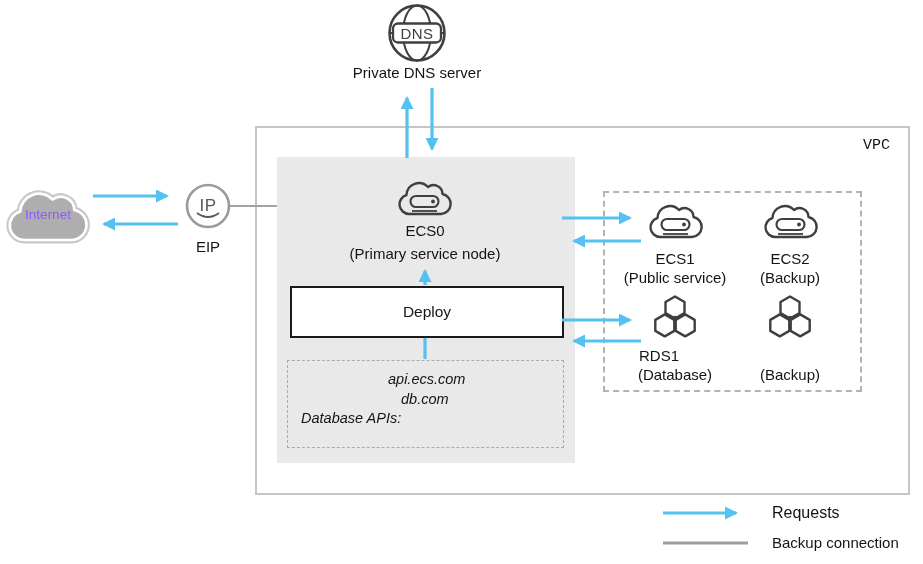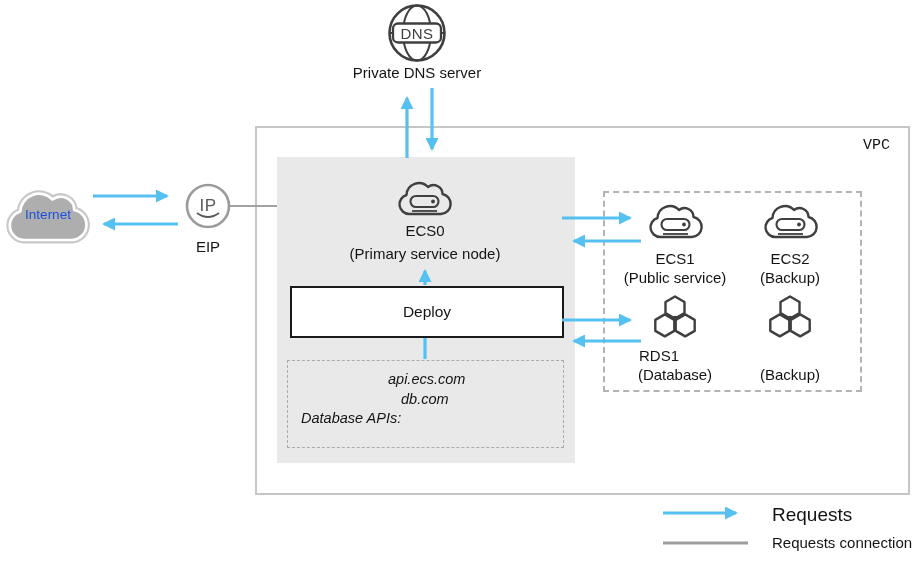--- a/index.html
+++ b/index.html
@@ -37,21 +37,21 @@
     <text x="31" y="36.5" text-anchor="middle" font-size="15" font-family="Liberation Sans, sans-serif" fill="#3f3f3f" letter-spacing="0.5">DNS</text>
   </svg>
   <div class="abs label" style="left:317px;top:63px;width:200px;">Private DNS server</div>
 
   <svg class="abs" style="left:3px;top:180px;" width="90" height="70" viewBox="0 0 90 70">
     <g transform="translate(3,3) scale(1.5)">
       <path d="M 12,38 A 9.7,9.7 0 0 1 9.5,19 A 12.5,12.5 0 0 1 31,11 A 9,9 0 0 1 45.5,18 A 10.1,10.1 0 0 1 44,38 Z" fill="#aeaeae" stroke="#c8c8c8" stroke-width="4.6" stroke-linejoin="round"></path>
       <path d="M 12,38 A 9.7,9.7 0 0 1 9.5,19 A 12.5,12.5 0 0 1 31,11 A 9,9 0 0 1 45.5,18 A 10.1,10.1 0 0 1 44,38 Z" fill="#aeaeae" stroke="#ffffff" stroke-width="1.8" stroke-linejoin="round"></path>
     </g>
   </svg>
-  <div class="abs" style="left:6px;top:207px;width:84px;text-align:center;font-size:13.5px;color:#1d4ed8;">Internet</div>
+  <div class="abs" style="left:6px;top:207px;width:84px;text-align:center;font-size:13.5px;color:#8b5cf6;">Internet</div>
 
   <svg class="abs" style="left:184px;top:182px;" width="48" height="48" viewBox="0 0 48 48">
     <circle cx="24" cy="24" r="21" fill="#fff" stroke="#9a9a9a" stroke-width="2.6"></circle>
     <text x="24" y="29" text-anchor="middle" font-size="17" font-family="Liberation Sans, sans-serif" fill="#585858" letter-spacing="0.5">IP</text>
     <path d="M 13,31 Q 24,39 35,31" fill="none" stroke="#585858" stroke-width="1.8"></path>
   </svg>
   <div class="abs label" style="left:178px;top:237px;width:60px;">EIP</div>
 
   <svg class="abs" style="left:397px;top:176px;" width="56" height="44" viewBox="0 0 56 44">
     <path d="M 12,38 A 9.7,9.7 0 0 1 9.5,19 A 12.5,12.5 0 0 1 31,11 A 9,9 0 0 1 45.5,18 A 10.1,10.1 0 0 1 44,38 Z" fill="none" stroke="#3f3f3f" stroke-width="2.4" stroke-linejoin="round"></path>
@@ -102,22 +102,22 @@
   <div class="abs label" style="left:610px;top:365px;width:130px;">(Database)</div>
 
   <svg class="abs" style="left:765px;top:294px;" width="50" height="48" viewBox="0 0 50 48">
     <path d="M 25,2.5 l 9.5,5.5 l 0,11 l -9.5,5.5 l -9.5,-5.5 l 0,-11 z" fill="none" stroke="#3f3f3f" stroke-width="2.4" stroke-linejoin="round"></path>
     <path d="M 14.8,20.4 l 9.5,5.5 l 0,11 l -9.5,5.5 l -9.5,-5.5 l 0,-11 z" fill="none" stroke="#3f3f3f" stroke-width="2.4" stroke-linejoin="round"></path>
     <path d="M 35.2,20.4 l 9.5,5.5 l 0,11 l -9.5,5.5 l -9.5,-5.5 l 0,-11 z" fill="none" stroke="#3f3f3f" stroke-width="2.4" stroke-linejoin="round"></path>
     <circle cx="25" cy="24" r="2.2" fill="#3f3f3f"></circle>
   </svg>
   <div class="abs label" style="left:730px;top:365px;width:120px;">(Backup)</div>
 
-  <div class="abs" style="left:772px;top:504px;font-size:19px;">Requests</div>
-  <div class="abs" style="left:772px;top:534px;font-size:15px;">Requests connection</div>
+  <div class="abs" style="left:772px;top:504px;font-size:16px;">Requests</div>
+  <div class="abs" style="left:772px;top:534px;font-size:15px;">Backup connection</div>
 
   <svg class="abs overlay" style="left:0;top:0;" width="923" height="564" viewBox="0 0 923 564">
     <defs>
       <marker id="ab" markerUnits="userSpaceOnUse" markerWidth="14" markerHeight="13" refX="11" refY="6.5" orient="auto">
         <path d="M0,0 L13,6.5 L0,13 z" fill="#54C1F1"></path>
       </marker>
     </defs>
 
     <line x1="407" y1="158" x2="407" y2="98" stroke="#54C1F1" stroke-width="3.2" marker-end="url(#ab)"></line>
     <line x1="432" y1="88" x2="432" y2="149" stroke="#54C1F1" stroke-width="3.2" marker-end="url(#ab)"></line>

